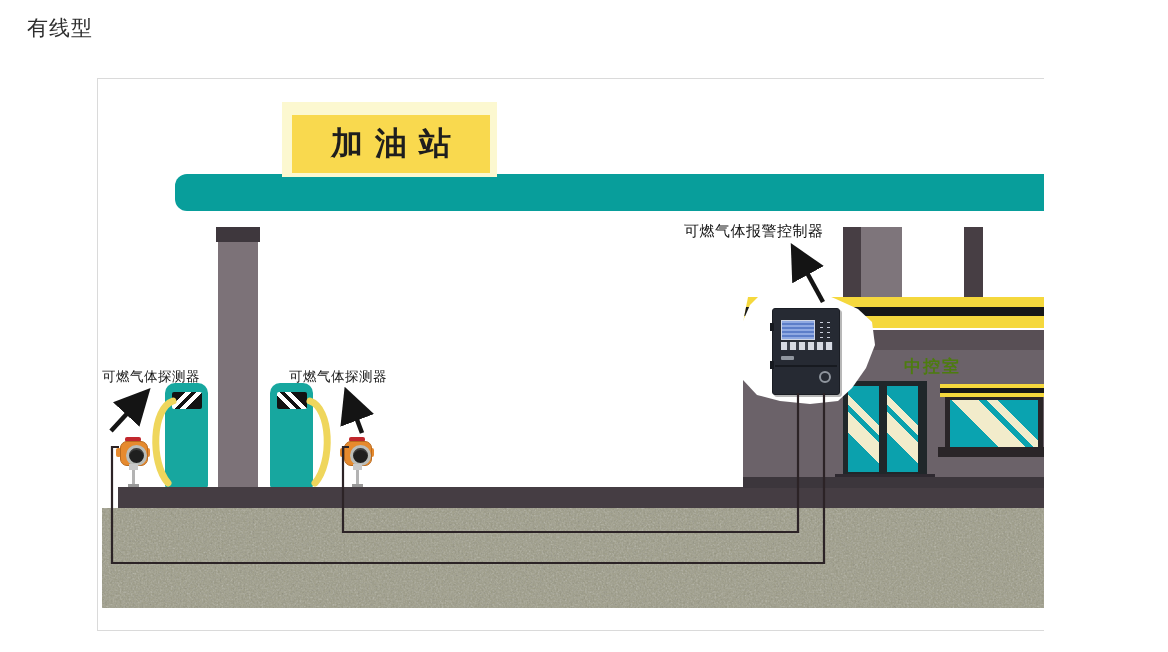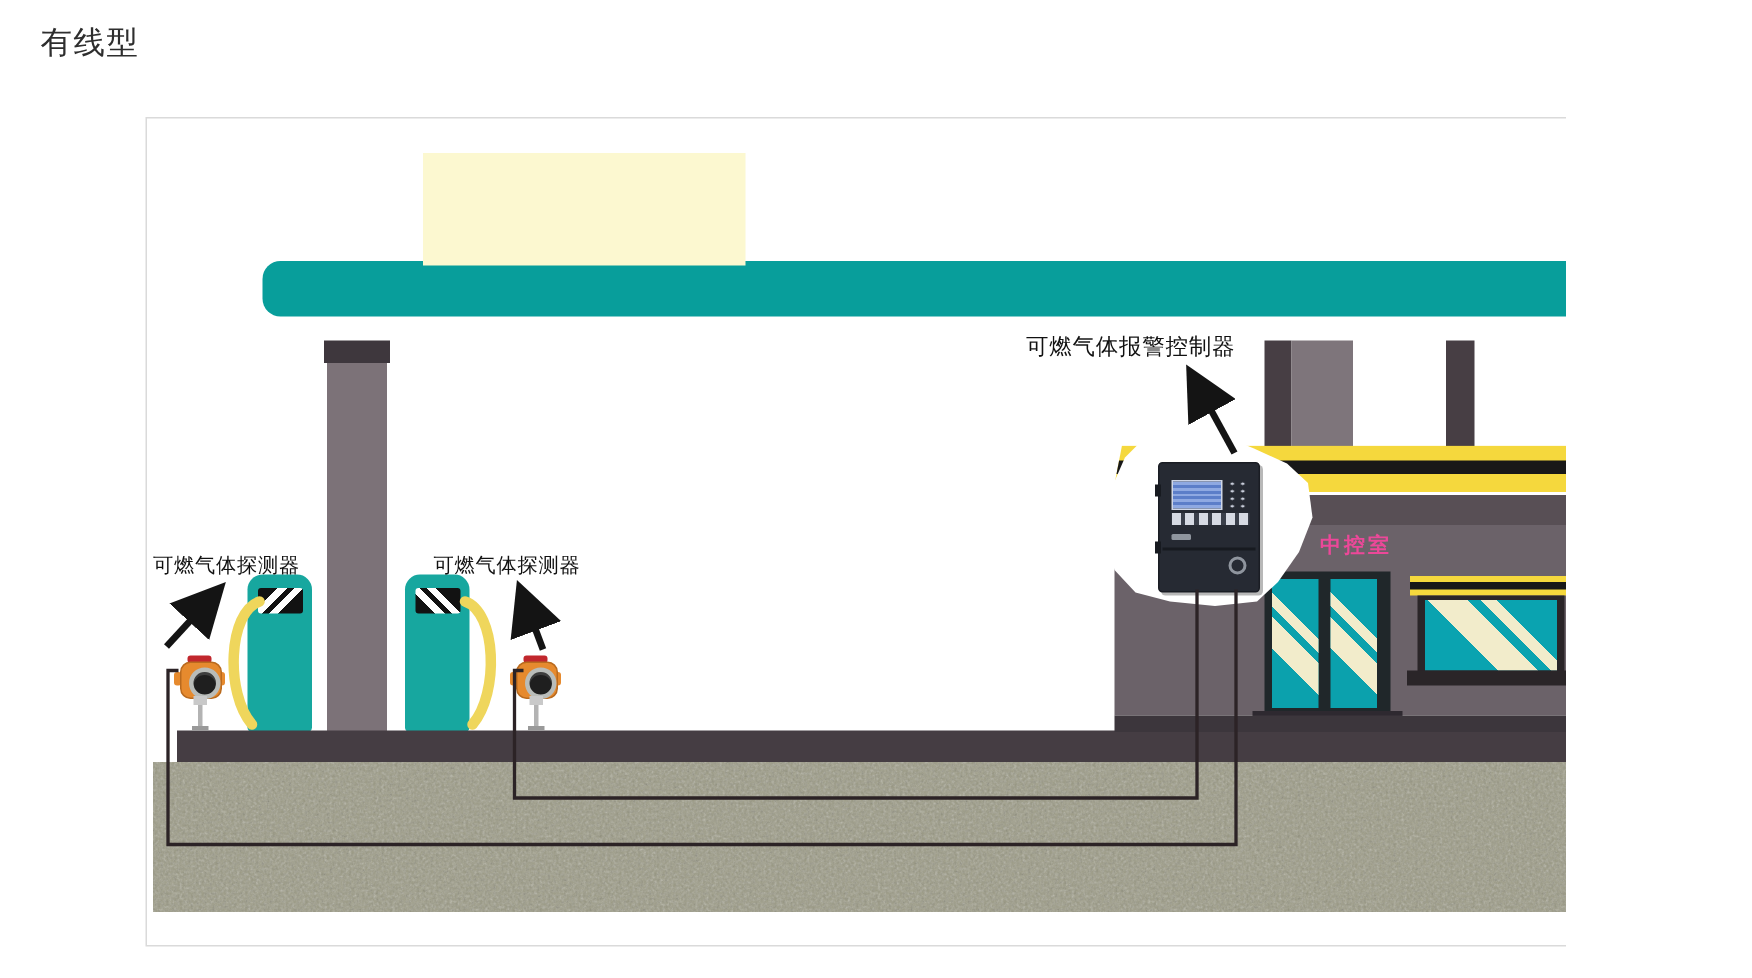--- a/index.html
+++ b/index.html
@@ -32,21 +32,21 @@
   
   .wall{left:743px;top:330px;width:320px;height:147px;background:#6b6269;z-index:10;}
   .wall-shadow{left:845px;top:330px;width:218px;height:20px;background:#584f55;
                clip-path:polygon(8% 0,100% 0,100% 100%,0 100%);z-index:11;}
   .roof-band{left:742px;top:297px;width:351px;height:31px;background:#f5d83d;z-index:12;
              clip-path:polygon(6px 0,100% 0,100% 100%,0 100%);}
   .roof-stripe{position:absolute;left:0;top:10px;width:100%;height:9px;background:#181818;}
   .chimney-dark{left:843px;top:227px;width:18px;height:71px;background:#473e44;z-index:9;}
   .chimney-light{left:861px;top:227px;width:41px;height:71px;background:#7e757b;z-index:9;}
   .chimney-small{left:964px;top:227px;width:19px;height:71px;background:#473e44;z-index:9;}
-  .room-label{left:880px;top:355px;font-size:14px;font-weight:bold;color:#ec4899;letter-spacing:2px;z-index:22;}
+  .room-label{left:904px;top:355px;font-size:17px;font-weight:bold;color:#4d7c0f;letter-spacing:2px;z-index:22;}
 
   
   .door{left:843px;top:381px;width:84px;height:96px;background:#20272a;z-index:13;}
   .door-panel{position:absolute;top:5px;width:31px;height:86px;background:#0ba1ad;
       background-image:linear-gradient(45deg,transparent 34%,#f2eccb 34% 52%,transparent 52% 58%,#f2eccb 58% 66%,transparent 66%);}
   .door-panel.p1{left:5px;} .door-panel.p2{left:44px;}
   .door-threshold{left:835px;top:474px;width:100px;height:13px;background:#2e2930;z-index:14;}
   .awning{left:940px;top:384px;width:107px;height:13px;background:#f5d83d;z-index:13;}
   .awning-stripe{position:absolute;left:0;top:4px;width:100%;height:5px;background:#181818;}
   .window{left:945px;top:397px;width:98px;height:53px;background:#2a2528;z-index:13;}
@@ -100,20 +100,23 @@
 <body>
 
 <div class="scene">
 
   <div class="abs page-title">有线型</div>
 
   <div class="abs frame"></div>
 
   <div class="abs canopy"></div>
   <div class="abs sign-glow"></div>
+  <div class="abs sign">
+    <span>加油站</span>
+  </div>
   <div class="abs col-cap"></div>
   <div class="abs col-shaft"></div>
 
   <div class="abs pump pump-left">
     <div class="pump-screen screen-slash"></div>
   </div>
   <div class="abs pump pump-right">
     <div class="pump-screen screen-backslash"></div>
   </div>
 

